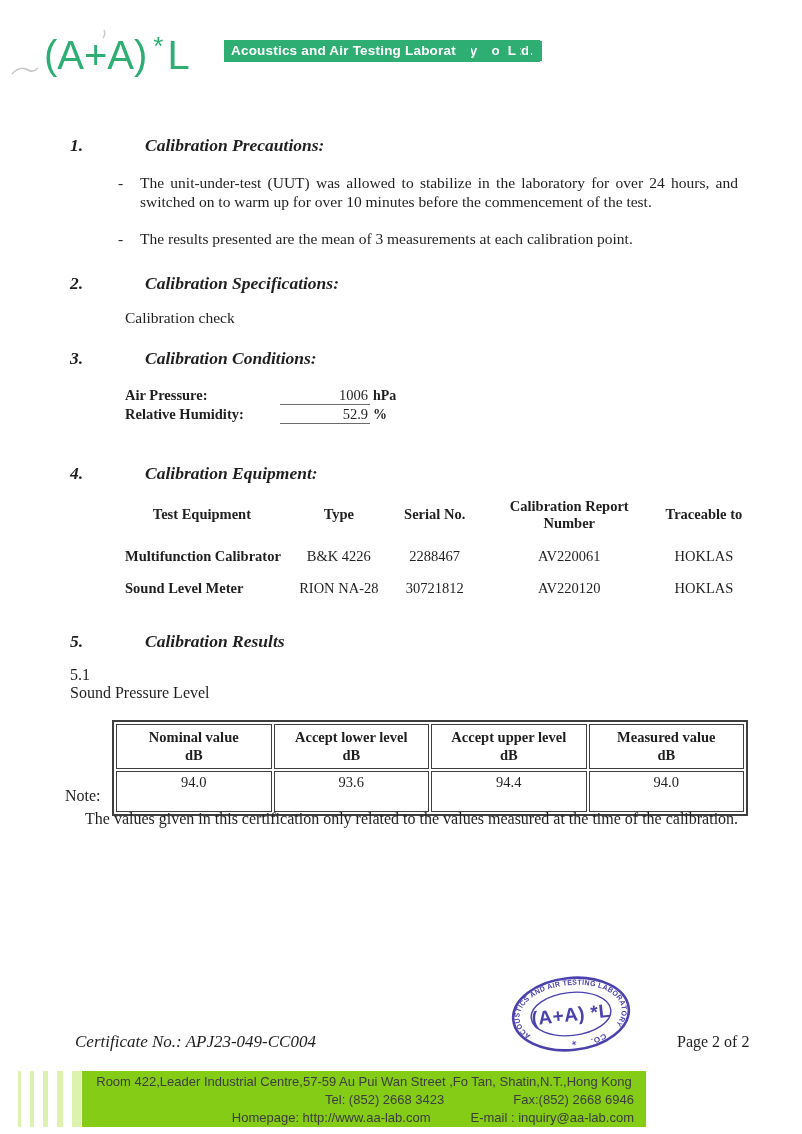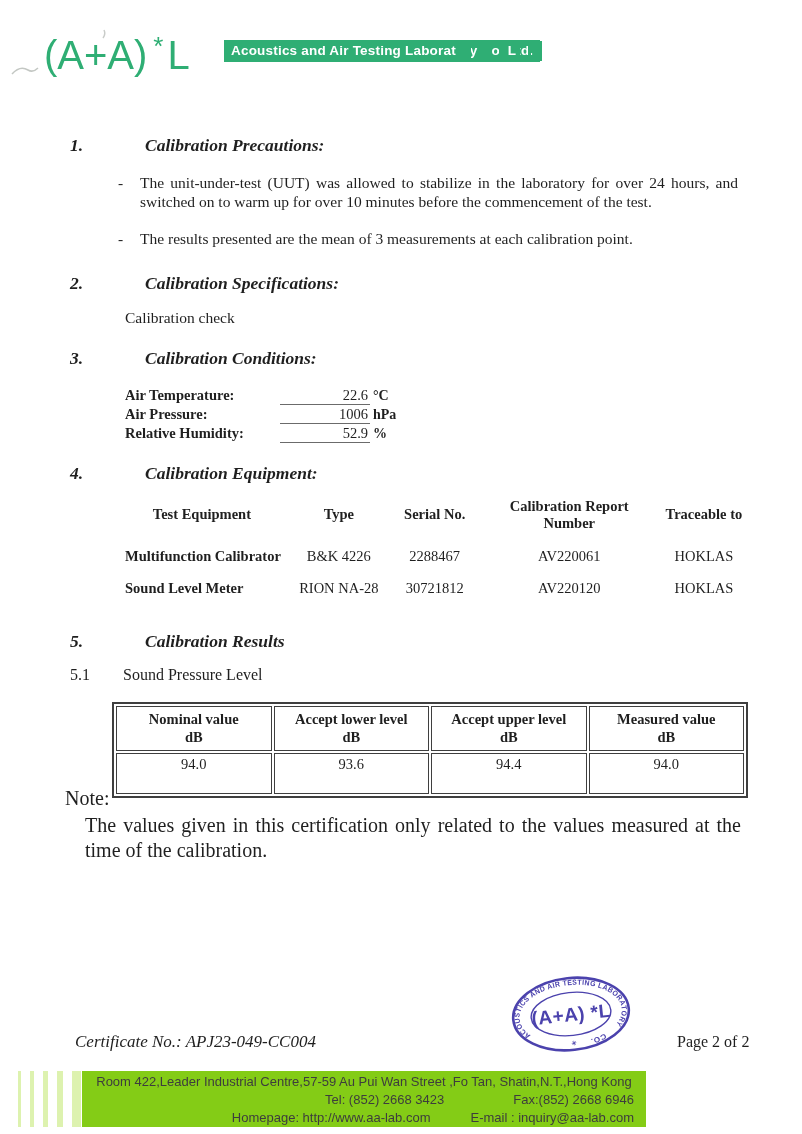--- a/index.html
+++ b/index.html
@@ -38,31 +38,31 @@
   .cond-label{width:155px;flex:none;font-weight:bold;}
   .cond-value{width:88px;flex:none;text-align:right;border-bottom:1px solid #6b6b6b;padding-right:2px;}
   .cond-unit{font-weight:bold;font-size:14px;padding-left:3px;}
 
   table.equip{margin:14px 0 0 45px;border-collapse:collapse;width:635px;font-size:14.5px;}
   table.equip th{font-weight:bold;text-align:center;vertical-align:middle;padding:0 2px 10px;line-height:1.15;}
   table.equip td{text-align:center;padding:7px 2px 8px;}
   table.equip td.c1{text-align:left;padding-left:10px;font-weight:bold;}
   .w1{width:175px}.w2{width:100px}.w3{width:90px}.w4{width:180px}.w5{width:90px}
 
-  .sub-head{display:flex;font-size:16px;margin-top:14px;}
+  .sub-head{display:flex;font-size:16px;margin-top:14px;flex-direction:column;}
   .sub-num{width:53px;flex:none;}
 
   table.results{margin:18px 0 0 42px;border-collapse:separate;border-spacing:2px;
                 border:2px solid #3f3f3f;width:636px;font-size:14.5px;background:#fff;}
   table.results th{border:1px solid #3f3f3f;font-weight:bold;text-align:center;
                    padding:3px 2px 4px;line-height:1.25;width:25%;}
   table.results td{border:1px solid #3f3f3f;text-align:center;padding:2px 2px 20px;}
 
   
-  .note{position:absolute;left:65px;top:786px;width:676px;font-size:20px;line-height:1.22;}
+  .note{position:absolute;left:65px;top:786px;width:676px;font-size:16px;line-height:1.22;}
   .note-text{text-align:justify;margin-top:3px;margin-left:20px;}
 
   
   .stamp{position:absolute;left:496px;top:962px;}
   .st-ring{fill:none;stroke:#4b42ad;}
   .st-text{fill:#4b42ad;font-family:"Liberation Sans",sans-serif;font-weight:bold;}
 
   
   .cert-line{position:absolute;left:75px;top:1032px;font-style:italic;font-size:17px;}
   .page-num{position:absolute;left:677px;top:1033px;font-size:16px;}
@@ -124,25 +124,20 @@
     </div>
     <div class="plain-body">Calibration check</div>
   </div>
 
   <div class="section s3">
     <div class="sec-head">
       <span class="sec-num">3.</span>
       <span class="sec-title">Calibration Conditions:</span>
     </div>
     <div class="cond">
-      <div class="cond-row">
-        <span class="cond-label">Air Temperature:</span>
-        <span class="cond-value">22.6</span>
-        <span class="cond-unit">°C</span>
-      </div>
       <div class="cond-row">
         <span class="cond-label">Air Pressure:</span>
         <span class="cond-value">1006</span>
         <span class="cond-unit">hPa</span>
       </div>
       <div class="cond-row">
         <span class="cond-label">Relative Humidity:</span>
         <span class="cond-value">52.9</span>
         <span class="cond-unit">%</span>
       </div>

